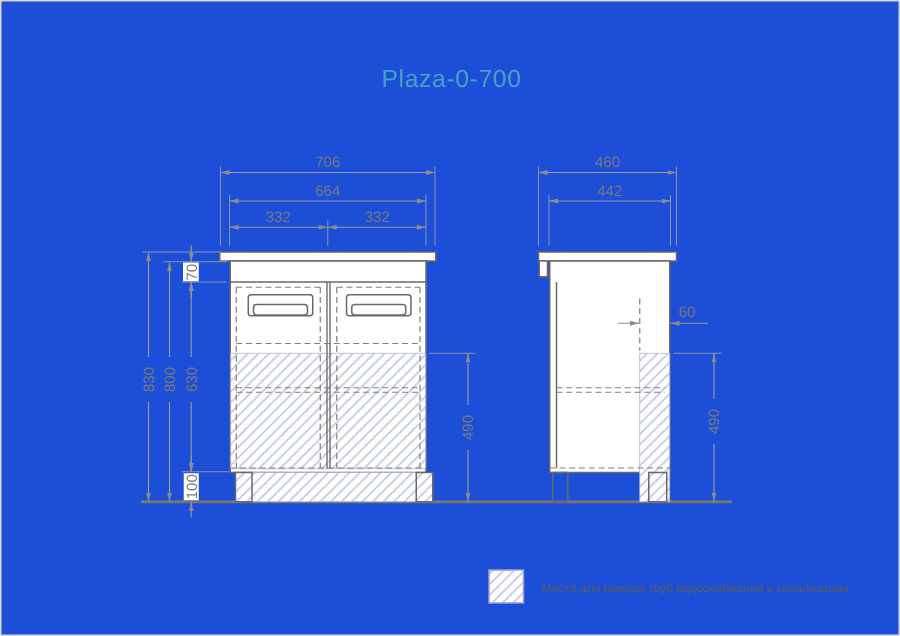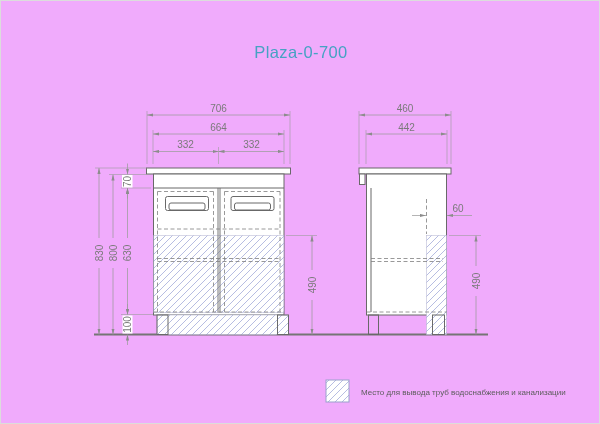--- a/index.html
+++ b/index.html
@@ -1,21 +1,21 @@
 <!DOCTYPE html>
 <html><head>
 <meta charset="utf-8">
 <style>
   html,body{margin:0;padding:0;background:#fff;}
   #page{
     position:relative;
     width:600px;height:424px;
     box-sizing:border-box;
     border:1px solid #dcdcdc;
-    background:#f0abfc;
+    background:#1d4ed8;
     font-family:"Liberation Sans", sans-serif;
     overflow:hidden;
   }
   svg{display:block;}
   .dim-text{font-size:10px;fill:#7a7a7a;font-family:"Liberation Sans",sans-serif;}
   .title-text{font-size:16.5px;fill:#46a2c3;letter-spacing:.4px;font-family:"Liberation Sans",sans-serif;}
   .legend-text{font-size:8px;fill:#5c5c5c;font-family:"Liberation Sans",sans-serif;}
   .outline{stroke:#696969;stroke-width:1;fill:#ffffff;}
   .outline-nf{stroke:#696969;stroke-width:1;fill:none;}
   .thin{stroke:#9c9c9c;stroke-width:.6;fill:none;}

